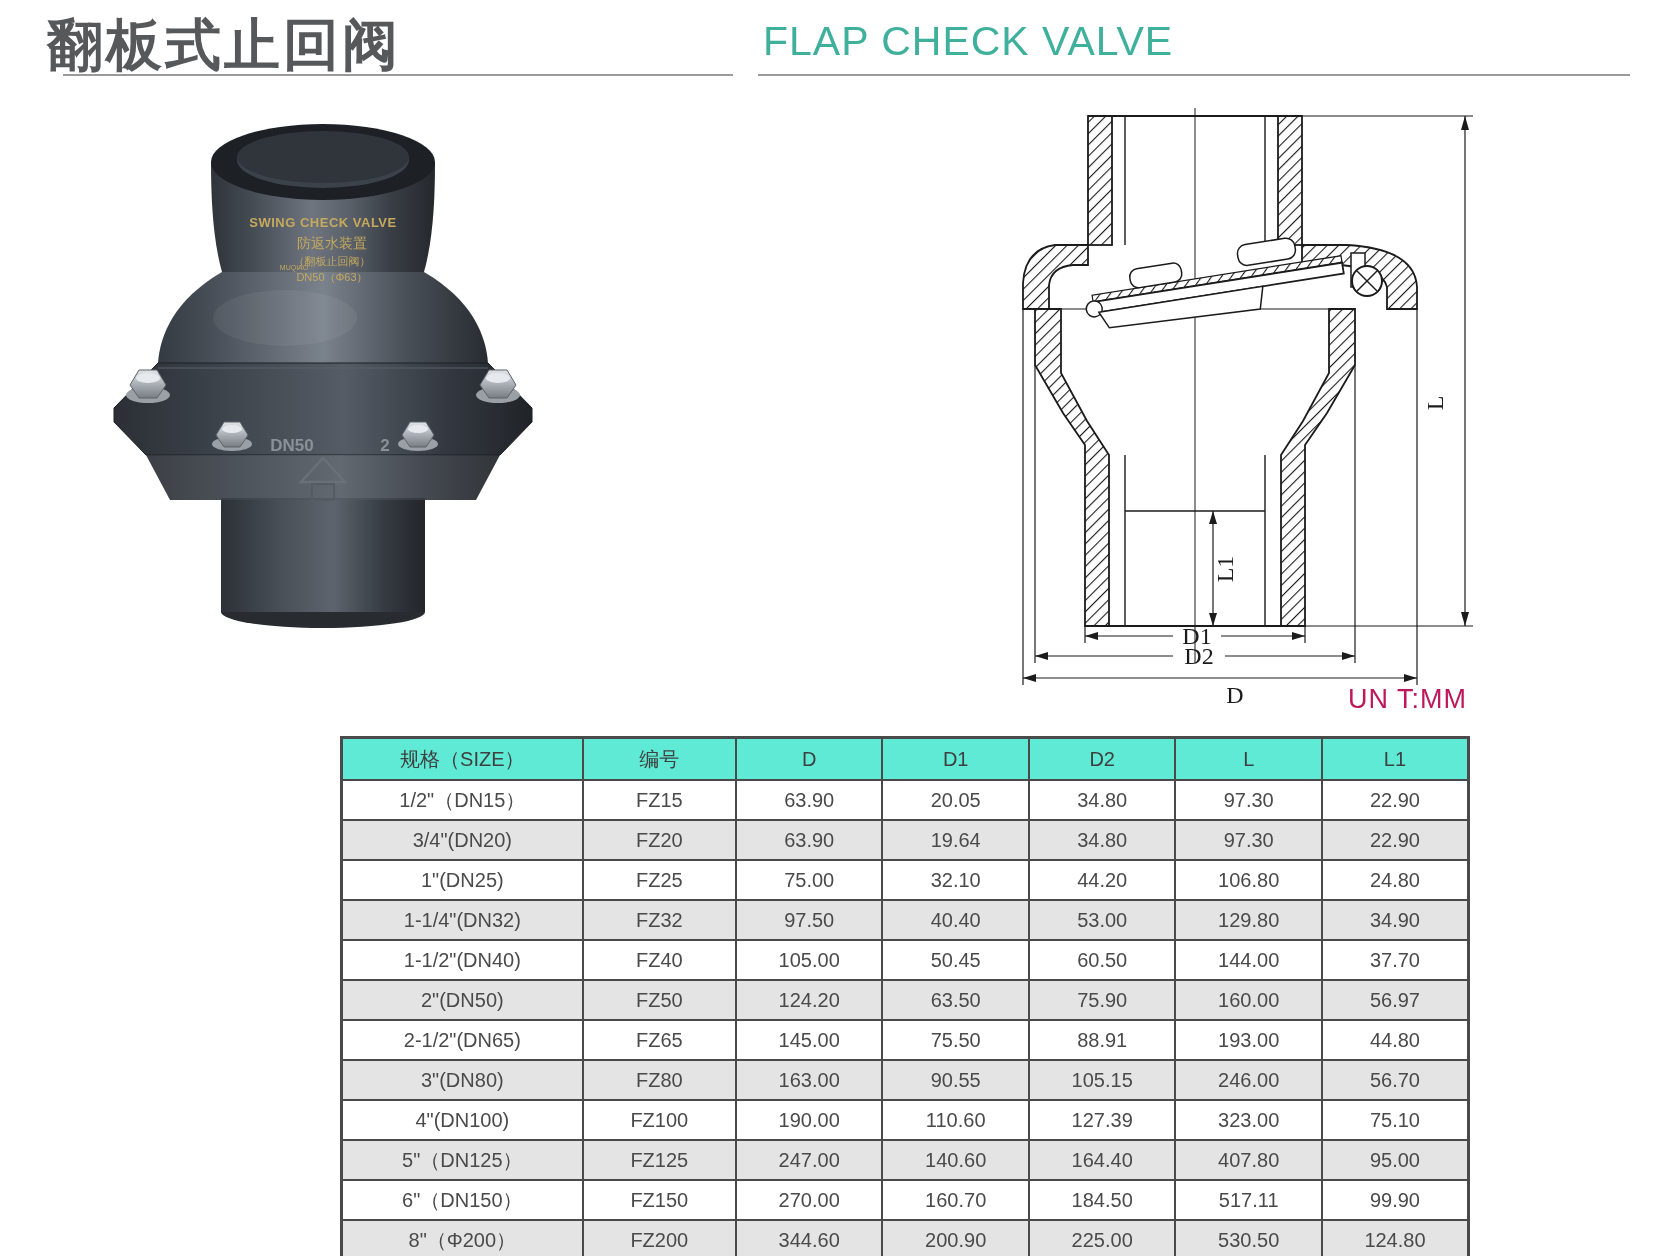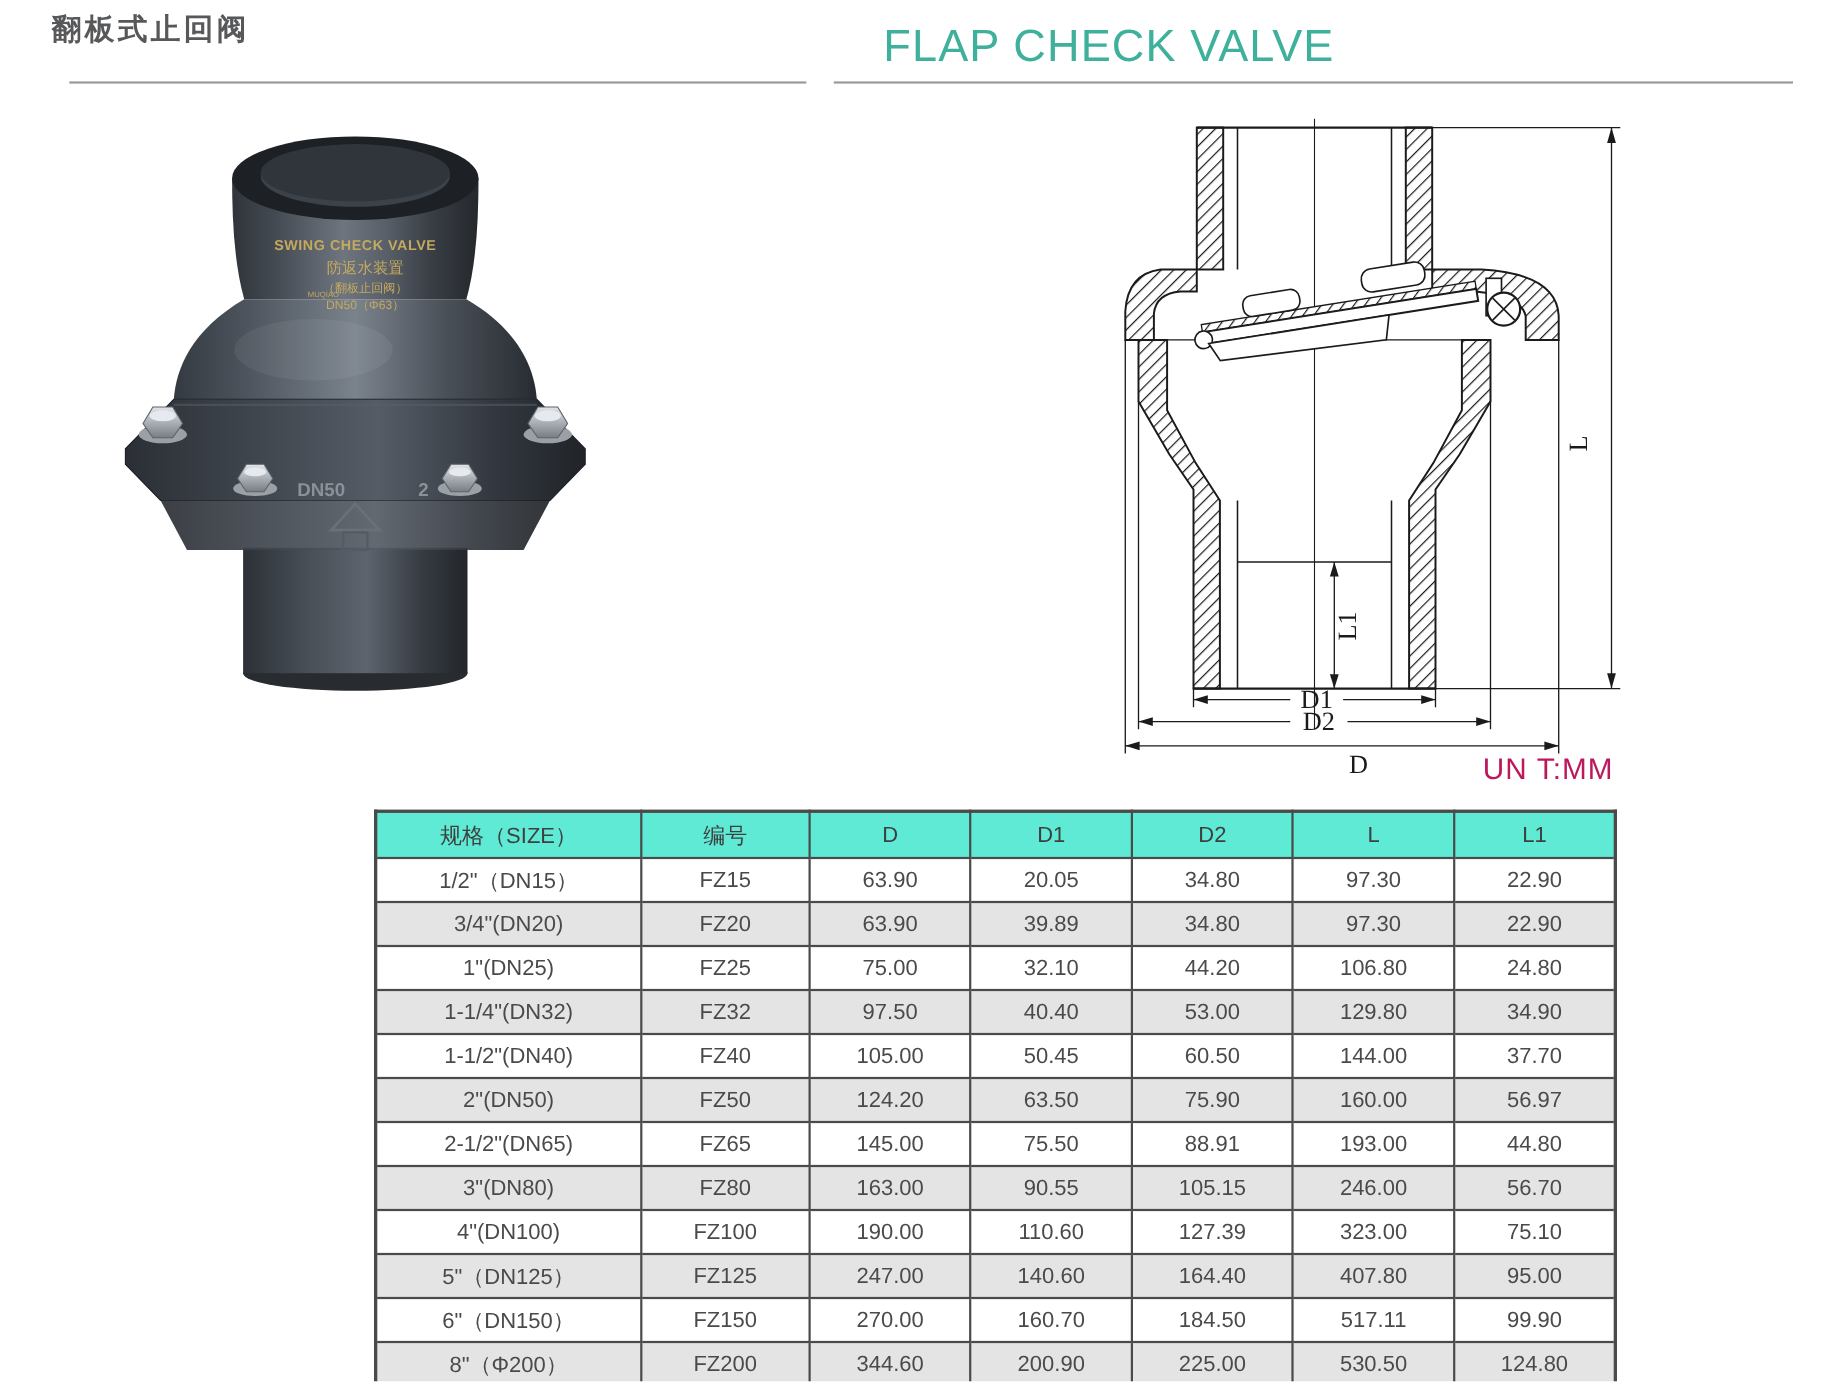--- a/index.html
+++ b/index.html
@@ -1,21 +1,21 @@
 <!DOCTYPE html>
 <html><head>
 <meta charset="utf-8">
 <style>
   html,body{margin:0;padding:0;background:#ffffff;}
   .page{position:relative;width:1674px;height:1256px;background:#ffffff;overflow:hidden;
         font-family:"Liberation Sans",sans-serif;}
-  .title-zh{position:absolute;left:47px;top:8px;font-size:27px;font-weight:600;
+  .title-zh{position:absolute;left:47px;top:8px;font-size:56px;font-weight:600;
             color:#57585a;letter-spacing:3px;}
   .title-en{position:absolute;left:763px;top:18px;font-size:41px;font-weight:500;
-            color:#3fb09c;letter-spacing:1px;margin-left:40px;}
+            color:#3fb09c;letter-spacing:1px;}
   .rule{position:absolute;top:74px;height:2px;background:#9a9a9a;}
   .rule-left{left:63px;width:670px;}
   .rule-right{left:758px;width:872px;}
   .unit-note{position:absolute;left:1348px;top:684px;font-size:27px;color:#be185d;letter-spacing:1px;}
   .photo-svg{position:absolute;left:80px;top:100px;}
   .draw-svg{position:absolute;left:1005px;top:103px;}
   table.size-table{position:absolute;left:340px;top:736px;width:1130px;border-collapse:collapse;
             table-layout:fixed;border:3px solid #4a4a4a;}
   .size-table th{background:#5eead4;font-weight:normal;height:40px;font-size:20px;color:#3f3f3f;
             border:2px solid #4a4a4a;padding:0;text-align:center;}
@@ -257,21 +257,21 @@
           <td>63.90</td>
           <td>20.05</td>
           <td>34.80</td>
           <td>97.30</td>
           <td>22.90</td>
         </tr>
         <tr class="alt">
           <td>3/4"(DN20)</td>
           <td>FZ20</td>
           <td>63.90</td>
-          <td>39.89</td>
+          <td>19.64</td>
           <td>34.80</td>
           <td>97.30</td>
           <td>22.90</td>
         </tr>
         <tr>
           <td>1"(DN25)</td>
           <td>FZ25</td>
           <td>75.00</td>
           <td>32.10</td>
           <td>44.20</td>

